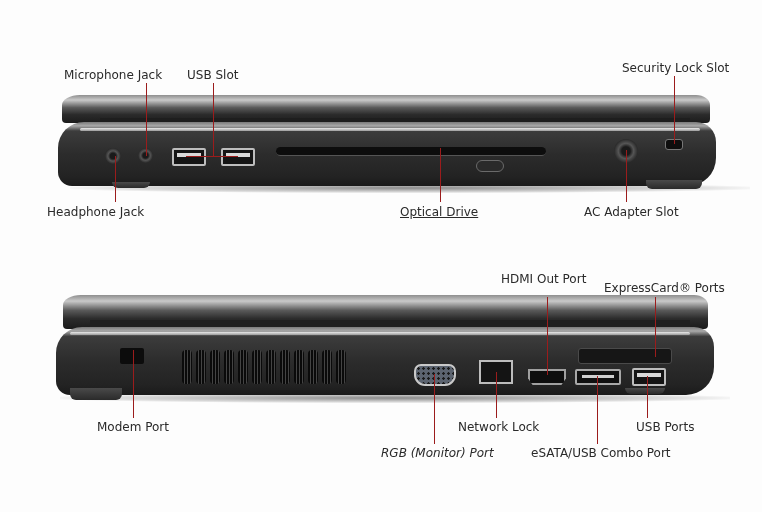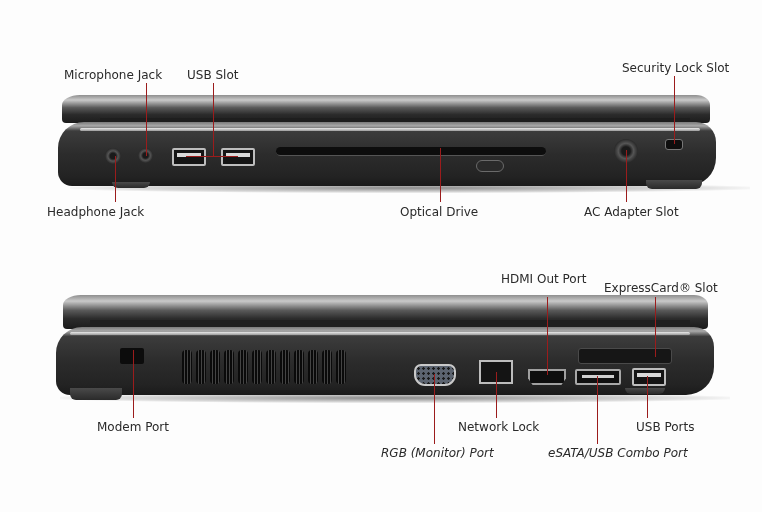--- a/index.html
+++ b/index.html
@@ -116,21 +116,21 @@
 <span class="label" style="left:187px;top:68px;">USB Slot</span>
 <div class="leader" style="left:213px;top:83px;height:73px;"></div>
 <div class="hleader" style="left:186px;top:156px;width:52px;"></div>
 
 <span class="label" style="left:622px;top:61px;">Security Lock Slot</span>
 <div class="leader" style="left:674px;top:76px;height:68px;"></div>
 
 <span class="label" style="left:47px;top:205px;">Headphone Jack</span>
 <div class="leader" style="left:115px;top:156px;height:46px;"></div>
 
-<span class="label" style="left:400px;top:205px;">Optical Drive</span>
+<span class="label" style="left:400px;top:205px;text-decoration:underline;">Optical Drive</span>
 <div class="leader" style="left:440px;top:148px;height:54px;"></div>
 
 <span class="label" style="left:584px;top:205px;">AC Adapter Slot</span>
 <div class="leader" style="left:626px;top:150px;height:52px;"></div>
 
 <div class="laptop">
   <div class="shadow" style="left:60px;top:393px;width:670px;"></div>
   <div class="lid" style="left:63px;top:295px;width:645px;height:34px;"></div>
   <div class="gap" style="left:90px;top:320px;width:600px;height:14px;"></div>
   <div class="base" style="left:56px;top:327px;width:658px;height:68px;"></div>
@@ -157,29 +157,29 @@
   <div class="rj45" style="left:479px;top:360px;width:30px;height:20px;"></div>
   <div class="hdmi" style="left:528px;top:369px;width:34px;height:12px;"></div>
   <div class="esata" style="left:575px;top:369px;width:42px;height:12px;"></div>
   <div class="usb" style="left:632px;top:368px;width:30px;height:14px;"></div>
   <div class="excard" style="left:578px;top:348px;width:92px;height:14px;"></div>
 </div>
 
 <span class="label" style="left:501px;top:272px;">HDMI Out Port</span>
 <div class="leader" style="left:547px;top:297px;height:78px;"></div>
 
-<span class="label" style="left:604px;top:281px;">ExpressCard® Slot</span>
+<span class="label" style="left:604px;top:281px;">ExpressCard® Ports</span>
 <div class="leader" style="left:655px;top:297px;height:60px;"></div>
 
 <span class="label" style="left:97px;top:420px;">Modem Port</span>
 <div class="leader" style="left:133px;top:350px;height:68px;"></div>
 
 <span class="label" style="left:458px;top:420px;">Network Lock</span>
 <div class="leader" style="left:496px;top:372px;height:46px;"></div>
 
 <span class="label" style="left:636px;top:420px;">USB Ports</span>
 <div class="leader" style="left:647px;top:376px;height:42px;"></div>
 
 <span class="label" style="left:381px;top:446px;font-style:italic;">RGB (Monitor) Port</span>
 <div class="leader" style="left:434px;top:374px;height:70px;"></div>
 
-<span class="label" style="left:548px;top:446px;font-style:italic;">eSATA/USB Combo Port</span>
+<span class="label" style="left:531px;top:446px;">eSATA/USB Combo Port</span>
 <div class="leader" style="left:597px;top:376px;height:68px;"></div>
 
 </body></html>

